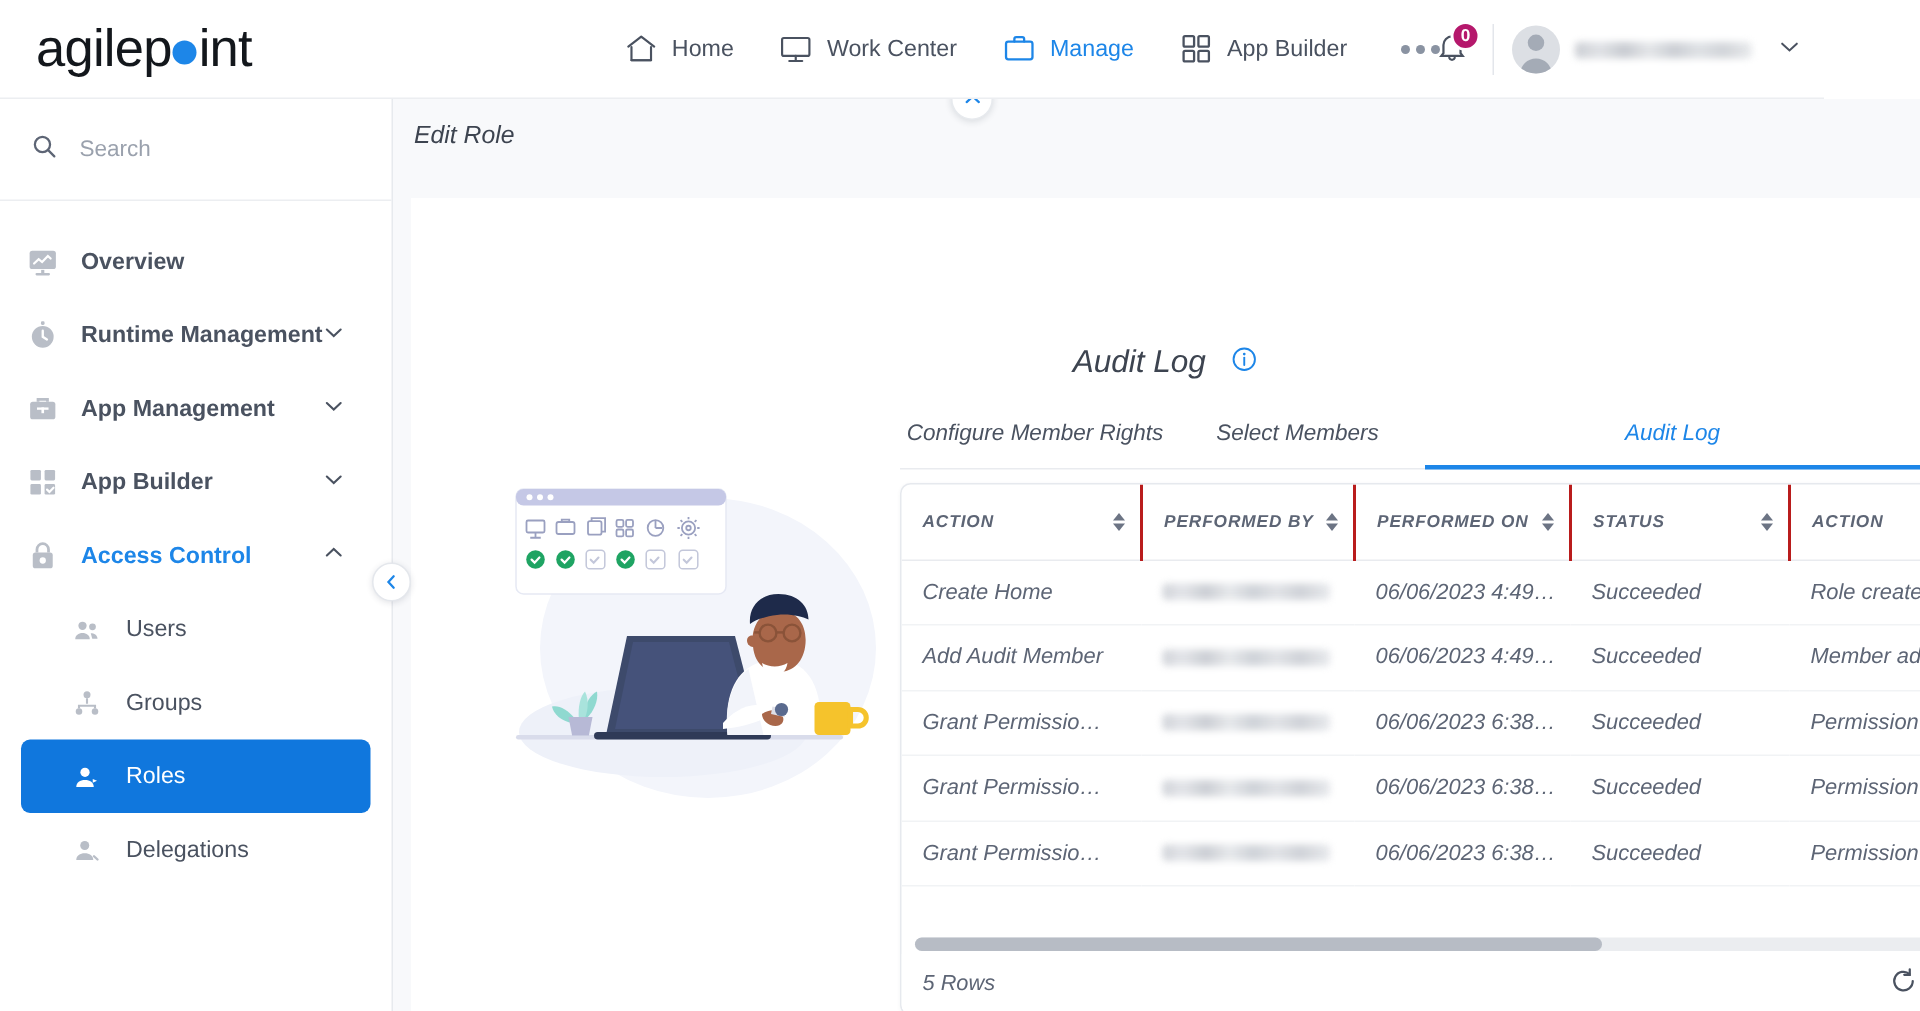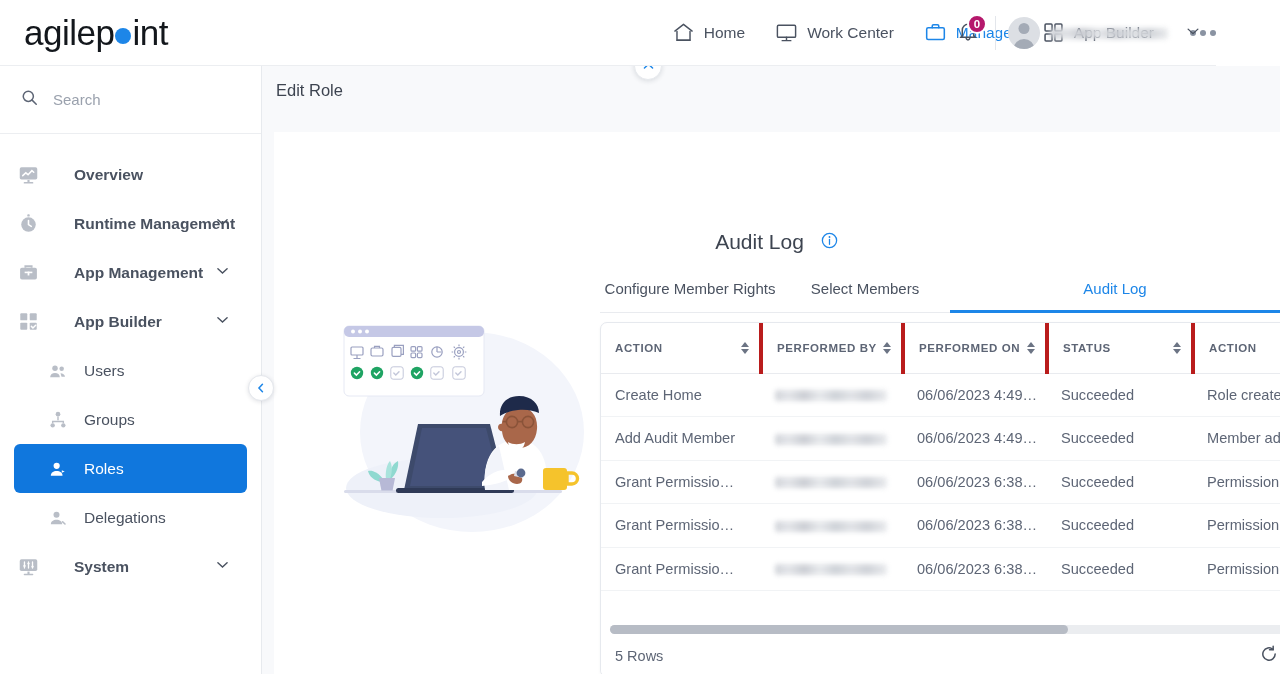--- a/index.html
+++ b/index.html
@@ -8,21 +8,21 @@
     font-family: "Liberation Sans", sans-serif;
     background: #ffffff;
     overflow: hidden;
   }
   #app { position: relative; width: 1280px; height: 674px; }
 
   
   .topbar {
     position: absolute; top: 0; left: 0; width: 1216px; height: 66px;
     background: #ffffff; display: flex; align-items: center;
-    border-bottom: 1px solid #eceef1; z-index: 30; justify-content: space-between;
+    border-bottom: 1px solid #eceef1; z-index: 30;
   }
   .logo { margin-left: 24px; display: flex; align-items: baseline;
           font-size: 35px; letter-spacing: -0.5px; color: #13171c; font-weight: 400; }
   .logo .lg-dot {
     display: inline-block; width: 16px; height: 16px; border-radius: 50%;
     background: #1d86e8; margin: 0 1px; position: relative; top: -1px;
   }
   .navwrap { display: flex; align-items: center; gap: 30px; margin-left: 248px; }
   .navitem { display: flex; align-items: center; gap: 9px; cursor: pointer;
              font-size: 15.5px; color: #4a5260; }
@@ -56,41 +56,41 @@
   
   .sidebar {
     position: absolute; top: 66px; left: 0; width: 262px; height: 608px;
     background: #ffffff; border-right: 1px solid #e7eaee; z-index: 20;
   }
   .searchrow { height: 68px; display: flex; align-items: center; gap: 14px;
                padding: 0 20px; border-bottom: 1px solid #eceef1; cursor: text; }
   .searchrow .ph { font-size: 15px; color: #9aa1ad; }
   .navlist { padding-top: 16px; }
   .srow { height: 49px; display: flex; align-items: center; padding: 0 18px 0 18px;
-          cursor: pointer; position: relative; gap: 20px; }
+          cursor: pointer; position: relative; }
   .srow .ico { width: 28px; display: flex; align-items: center; justify-content: flex-start; }
   .srow .lbl { font-size: 15.5px; color: #4a5260; margin-left: 8px; font-weight: 600; }
   .srow .chev { position: absolute; right: 30px; }
   .srow.accent .lbl { color: #1d86e8; }
   .subrow { height: 49px; display: flex; align-items: center; padding-left: 34px;
             cursor: pointer; margin: 0 14px; border-radius: 6px; }
   .subrow .ico { width: 30px; display: flex; align-items: center; }
   .subrow .lbl { font-size: 15.5px; color: #4a5260; margin-left: 6px; }
   .subrow.selected { background: #1077dd; }
   .subrow.selected .lbl { color: #ffffff; }
   .collapse-handle {
     position: absolute; left: 248px; top: 375px; width: 26px; height: 26px;
     border-radius: 50%; background: #fff; border: 1px solid #e4e7ec;
     box-shadow: 0 1px 4px rgba(30,40,60,.13);
     display: flex; align-items: center; justify-content: center; cursor: pointer; z-index: 26;
   }
 
   
   .main { position: absolute; top: 66px; left: 262px; width: 1018px; height: 608px;
-          background: #f8f9fb; }
+          background: #f8f9fb; font-style: italic; }
   .pagehead { height: 48px; background: #f8f9fb; display: flex; align-items: center;
               padding-left: 14px; position: relative; }
   .pagehead .t { font-size: 16.5px; color: #3d4450; }
   .collapse-top {
     position: absolute; left: 372px; top: -14px; width: 28px; height: 28px;
     border-radius: 50%; background: #fff; border: 1px solid #e7eaee;
     box-shadow: 0 1px 5px rgba(30,40,60,.14);
     display: flex; align-items: center; justify-content: center; cursor: pointer; z-index: 25;
   }
   .canvas { position: absolute; top: 66px; left: 12px; width: 1006px; height: 560px;
@@ -116,21 +116,21 @@
   
   .illus { position: absolute; left: 48px; top: 180px; width: 272px; height: 230px; }
 
   
   .tablecard { position: absolute; left: 326px; top: 190px; width: 692px; height: 355px;
                background: #fff; border: 1px solid #e6e9ee; border-radius: 7px;
                box-shadow: 0 1px 3px rgba(40,50,70,.05); overflow: hidden; }
   table { border-collapse: collapse; table-layout: fixed; width: 780px; }
   thead th { height: 50px; font-size: 11.5px; letter-spacing: .6px; color: #5d6575;
              font-weight: 700; text-align: left; padding: 0 0 0 14px;
-             border-bottom: 1px solid #e9ebef; border-right: 4px solid #b91c1c;
+             border-bottom: 1px solid #e9ebef; border-right: 2px solid #b91c1c;
              vertical-align: middle; white-space: nowrap; }
   thead th .thin { display: flex; align-items: center; justify-content: space-between;
                    padding-right: 10px; }
   tbody td { height: 43.5px; font-size: 14.6px; color: #5d6575; padding: 0 0 0 14px;
              border-bottom: 1px solid #f1f3f5; white-space: nowrap;
              overflow: hidden; text-overflow: ellipsis; }
   .col-action { width: 160px; }
   .col-by { width: 142px; }
   .col-on  { width: 144px; }
   .col-stat{ width: 146px; }
@@ -306,20 +306,35 @@
             </svg>
         </span>
         <span class="lbl">App Builder</span>
         <span class="chev">
           <svg width="17" height="17" viewBox="0 0 24 24" fill="none" stroke="#4a5260" stroke-width="2" stroke-linecap="round">
               <path d="M5.5 9.5 12 15.5l6.5-6"></path>
             </svg>
         </span>
       </div>
 
+      <div class="srow accent">
+        <span class="ico">
+          <svg width="21" height="21" viewBox="0 0 24 24" fill="#b9bec7">
+              <rect x="4.4" y="9.6" width="15.2" height="12" rx="2"></rect>
+              <path d="M7.6 9.6V7.2a4.4 4.4 0 0 1 8.8 0v2.4" stroke="#b9bec7" stroke-width="2.1" fill="none"></path>
+              <circle cx="12" cy="15.6" r="2.4" fill="#fff"></circle>
+            </svg>
+        </span>
+        <span class="lbl">Access Control</span>
+        <span class="chev">
+          <svg width="17" height="17" viewBox="0 0 24 24" fill="none" stroke="#4a5260" stroke-width="2" stroke-linecap="round">
+              <path d="M5.5 14.5 12 8.5l6.5 6"></path>
+            </svg>
+        </span>
+      </div>
 
       <div class="subrow">
         <span class="ico">
           <svg width="20" height="20" viewBox="0 0 24 24" fill="#b9bec7">
               <circle cx="8.4" cy="8.6" r="3.3"></circle>
               <circle cx="16.4" cy="9.4" r="2.7"></circle>
               <path d="M2.6 19.4c0-3.2 2.6-5 5.8-5s5.8 1.8 5.8 5z"></path>
               <path d="M15 14.6c2.8 0 5.1 1.4 5.4 4.3h-4.2z"></path>
             </svg>
         </span>
@@ -353,45 +368,20 @@
         <span class="ico">
           <svg width="20" height="20" viewBox="0 0 24 24" fill="#b9bec7">
               <circle cx="10.2" cy="8" r="3.6"></circle>
               <path d="M3.4 19.6c0-3.5 3-5.4 6.8-5.4s6.8 1.9 6.8 5.4z"></path>
               <path d="M17.6 16.6l2.8 2.6" stroke="#b9bec7" stroke-width="1.9" stroke-linecap="round"></path>
             </svg>
         </span>
         <span class="lbl">Delegations</span>
       </div>
 
-      <div class="srow">
-        <span class="ico">
-          <svg width="21" height="21" viewBox="0 0 24 24" fill="#b9bec7">
-              <rect x="2" y="3.6" width="20" height="13.6" rx="2"></rect>
-              <rect x="10.8" y="17.8" width="2.4" height="3"></rect>
-              <rect x="6.5" y="20.2" width="11" height="1.8" rx=".8"></rect>
-              <g stroke="#fff" stroke-width="1.5" stroke-linecap="round">
-                <path d="M7.4 6.8v7"></path>
-                <path d="M12 6.8v7"></path>
-                <path d="M16.6 6.8v7"></path>
-              </g>
-              <g fill="#fff">
-                <rect x="6.1" y="10.4" width="2.6" height="1.8" rx=".6"></rect>
-                <rect x="10.7" y="7.6" width="2.6" height="1.8" rx=".6"></rect>
-                <rect x="15.3" y="11.2" width="2.6" height="1.8" rx=".6"></rect>
-              </g>
-            </svg>
-        </span>
-        <span class="lbl">System</span>
-        <span class="chev">
-          <svg width="17" height="17" viewBox="0 0 24 24" fill="none" stroke="#4a5260" stroke-width="2" stroke-linecap="round">
-              <path d="M5.5 9.5 12 15.5l6.5-6"></path>
-            </svg>
-        </span>
-      </div>
 
     </div>
   </div>
 
   <div class="collapse-handle">
     <svg width="14" height="14" viewBox="0 0 24 24" fill="none" stroke="#1d86e8" stroke-width="2.6" stroke-linecap="round">
         <path d="M14.5 5.5 8.5 12l6 6.5"></path>
       </svg>
   </div>
 

